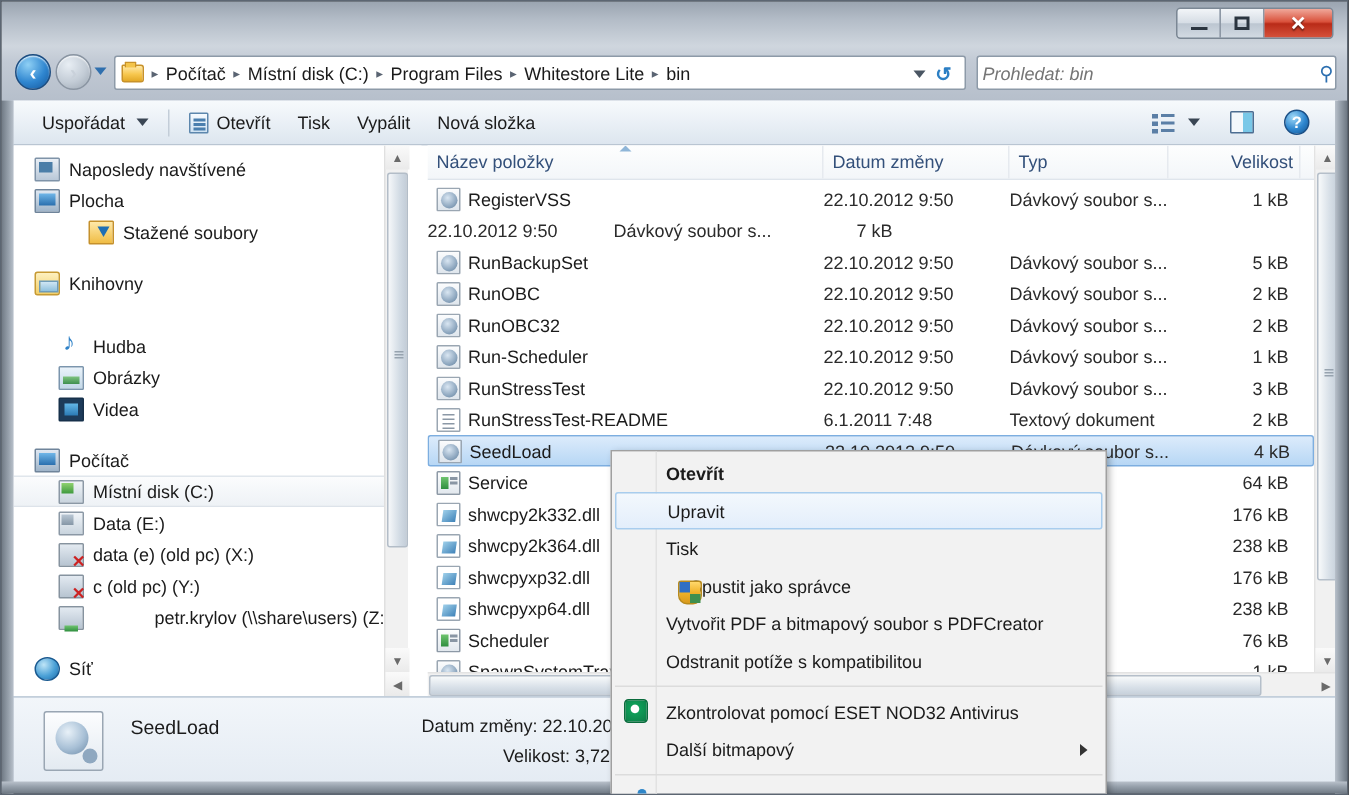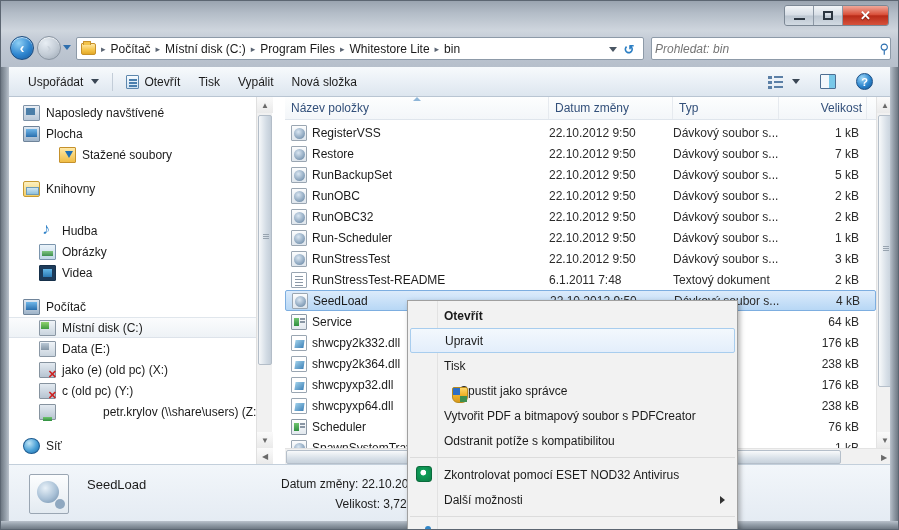--- a/index.html
+++ b/index.html
@@ -542,21 +542,21 @@
           <div class="nav-item sub selected" style="position: absolute; top: 220px; left: 0px; width: 252px;">
             <span class="nav-icon ic-drive"></span>
             <span>Místní disk (C:)</span>
           </div>
           <div class="nav-item sub" style="position: absolute; top: 241px; left: 0px; width: 252px;">
             <span class="nav-icon ic-drive-plain"></span>
             <span>Data (E:)</span>
           </div>
           <div class="nav-item sub" style="position: absolute; top: 262px; left: 0px; width: 252px;">
             <span class="nav-icon ic-netdrive-x"></span>
-            <span>jako (e) (old pc) (X:)</span>
+            <span>data (e) (old pc) (X:)</span>
           </div>
           <div class="nav-item sub" style="position: absolute; top: 283px; left: 0px; width: 252px;">
             <span class="nav-icon ic-netdrive-x"></span>
             <span>c (old pc) (Y:)</span>
           </div>
           <div class="nav-item sub" style="position: absolute; top: 304px; left: 0px; width: 252px; gap: 41px;">
             <span class="nav-icon ic-netdrive"></span>
             <span>petr.krylov (\\share\users) (Z:)</span>
           </div>
           <div class="nav-gap" style="position: absolute; top: 325px; left: 0px; width: 255px;"></div>
@@ -587,24 +587,20 @@
           <div class="row" style="top: 25px;">
             <div class="cell-name">
               <span class="file-icon ic-bat"></span>
               <span>RegisterVSS</span>
             </div>
             <div class="cell-date">22.10.2012 9:50</div>
             <div class="cell-type">Dávkový soubor s...</div>
             <div class="cell-size">1 kB</div>
           </div>
           <div class="row" style="top: 46px;">
-            <div class="cell-name">
-              <span class="file-icon ic-bat"></span>
-              <span>Restore</span>
-            </div>
             <div class="cell-date">22.10.2012 9:50</div>
             <div class="cell-type">Dávkový soubor s...</div>
             <div class="cell-size">7 kB</div>
           </div>
           <div class="row" style="top: 67px;">
             <div class="cell-name">
               <span class="file-icon ic-bat"></span>
               <span>RunBackupSet</span>
             </div>
             <div class="cell-date">22.10.2012 9:50</div>
@@ -777,21 +773,21 @@
         </div>
         <div class="ctx-item">
           <span>Odstranit potíže s kompatibilitou</span>
         </div>
         <div class="ctx-sep"></div>
         <div class="ctx-item">
           <span class="ctx-icon ic-eset"></span>
           <span>Zkontrolovat pomocí ESET NOD32 Antivirus</span>
         </div>
         <div class="ctx-item">
-          <span>Další možnosti</span>
+          <span>Další bitmapový</span>
           <span class="ctx-arrow"></span>
         </div>
         <div class="ctx-sep"></div>
         <div class="ctx-item">
           <span class="ctx-icon ic-ibm"></span>
           <span>IBM Connections</span>
         </div>
       </div>
   </div>
 

